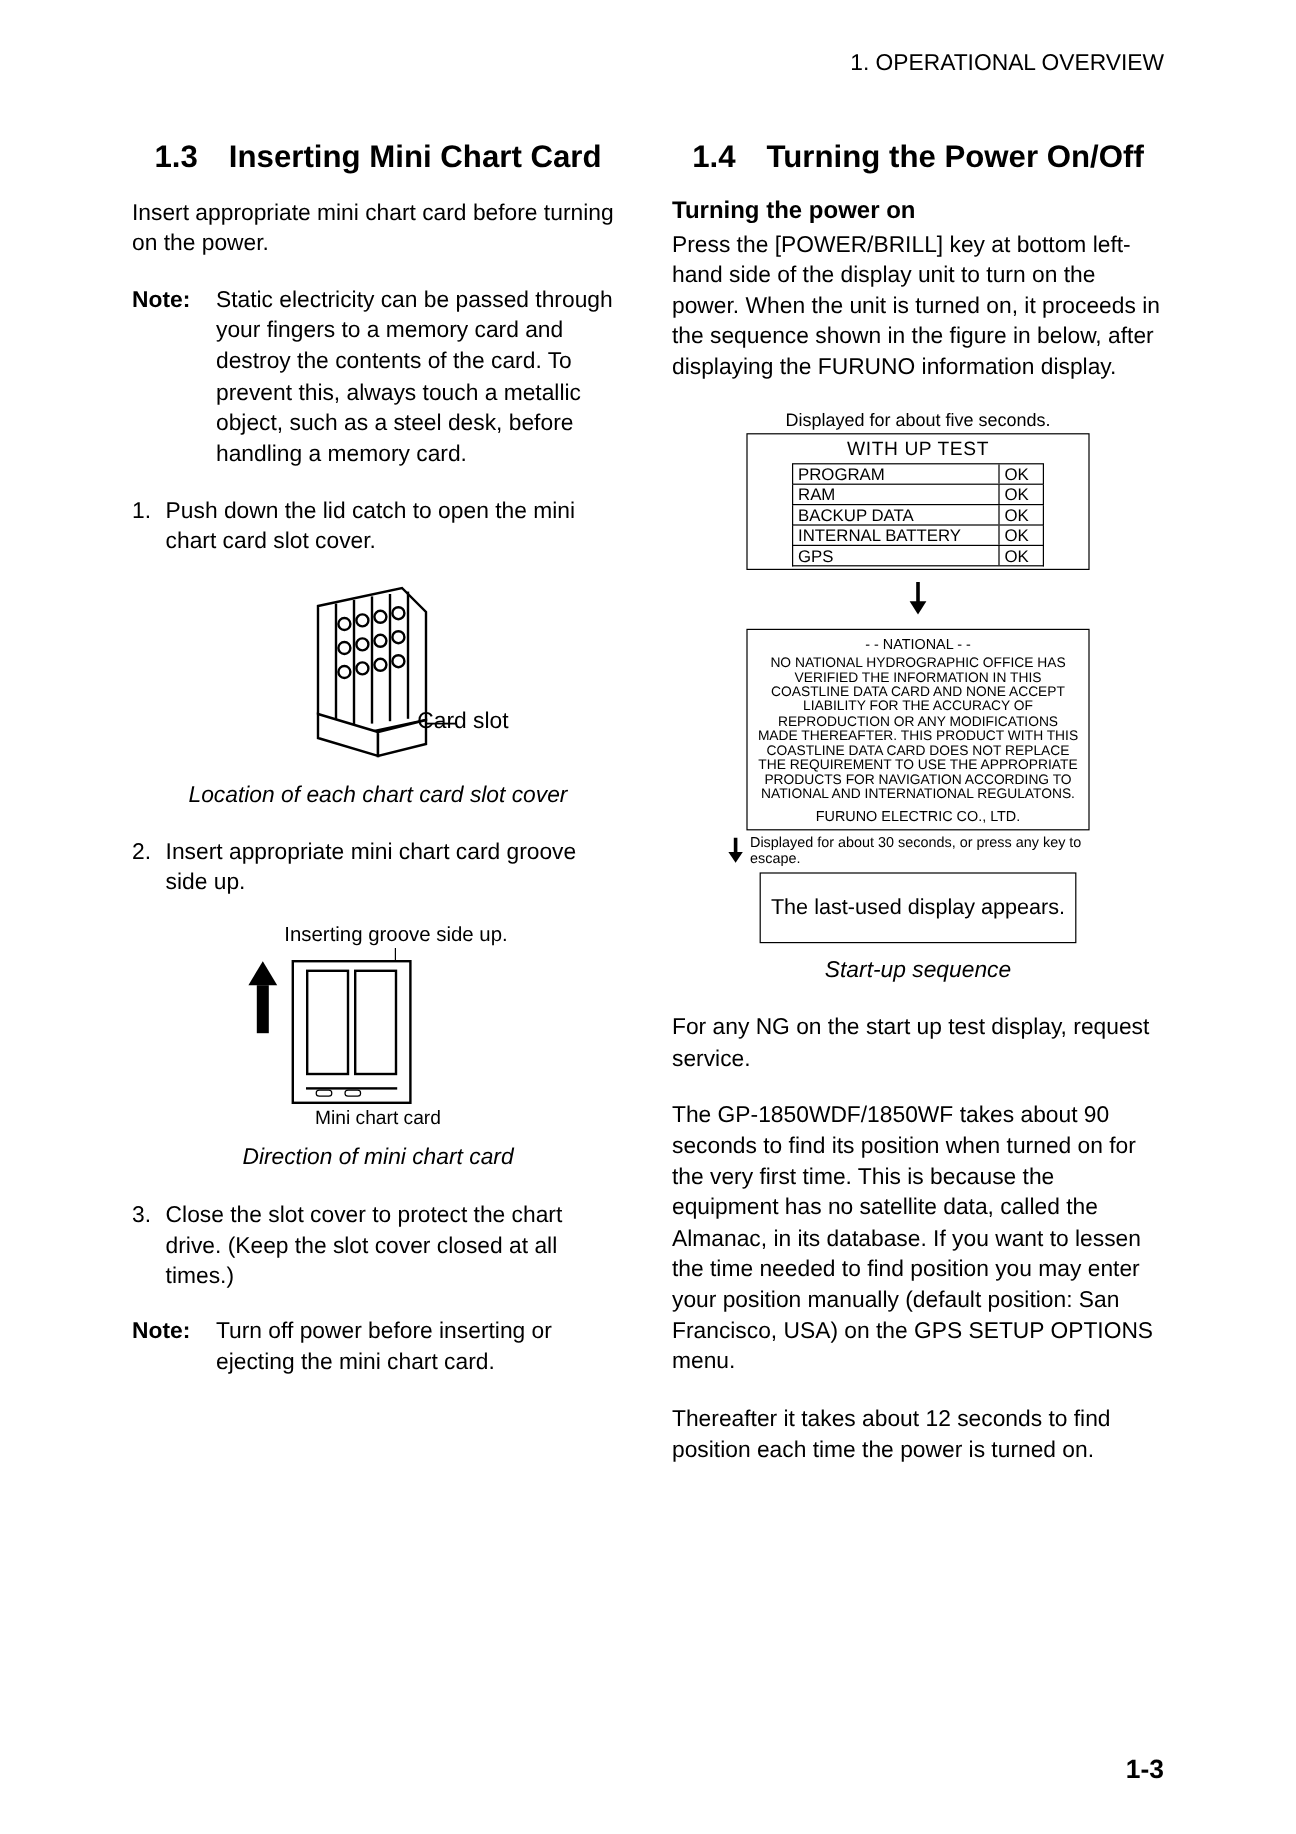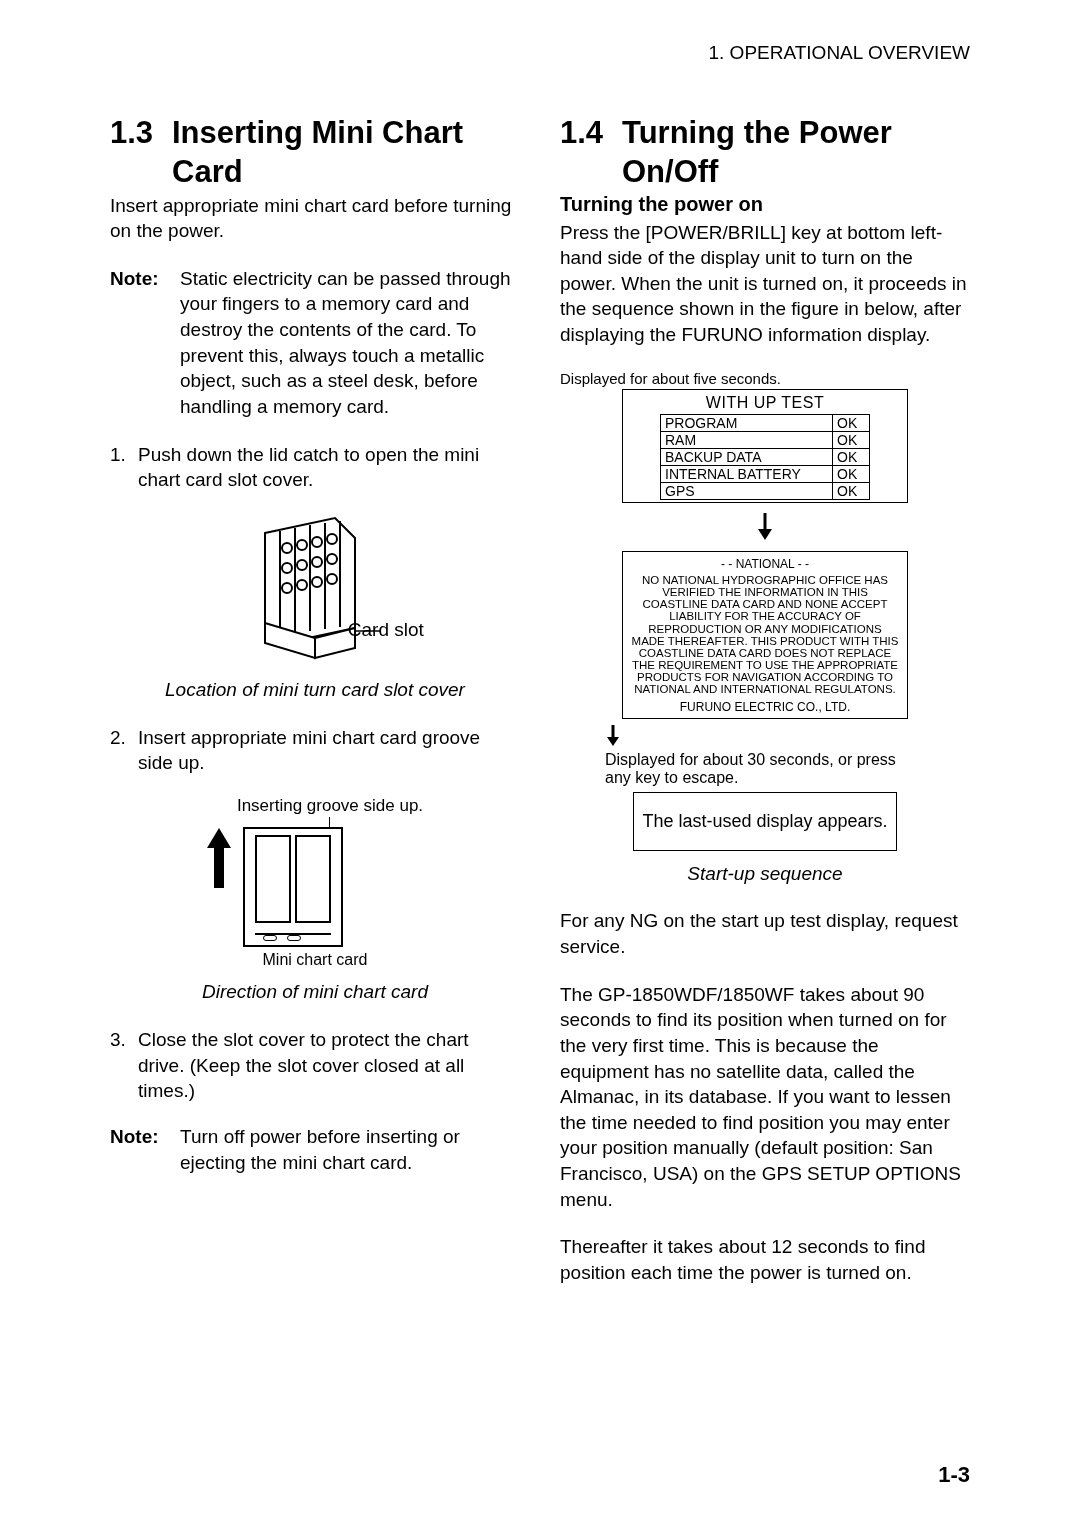--- a/index.html
+++ b/index.html
@@ -16,25 +16,26 @@
     text-align: right;
     font-size: 19px;
     margin-bottom: 50px;
   }
   .columns {
     display: flex;
     gap: 40px;
   }
   .col { flex: 1; }
   h2 {
-    font-size: 31px;
+    font-size: 26px;
     font-weight: bold;
-    margin-bottom: 1px;
+    margin-bottom: 18px;
     line-height: 1.25;
     display: flex;
+    justify-content: center;
   }
   h2 .num { width: 62px; flex-shrink: 0; }
   h3.sub {
     font-size: 20px; font-weight: bold; margin-bottom: 4px;
   }
   p.body {
     font-size: 19px;
     line-height: 1.35;
     margin-bottom: 22px;
   }
@@ -75,39 +76,39 @@
     content:""; position:absolute; top:6px; bottom:22px; width:32px; border:2px solid #000;
   }
   .chartcard::before { left:10px; }
   .chartcard::after { right:10px; }
   .card-notch { position:absolute; bottom:4px; left:10px; right:10px; height:8px; border-top:2px solid #000;}
   .card-foot { position:absolute; bottom:4px; left:18px; width:14px; height:6px; border:1.5px solid #000; border-radius:3px;}
   .card-foot.r { left:auto; right:40px;}
   .tick-line { width:1px; height:10px; background:#000; margin:0 auto; }
 
   
-  .seq-caption-top { font-size:15px; margin-bottom:2px;}
+  .seq-caption-top { font-size:15px; text-align:center; margin-bottom:2px;}
   .startup-box {
     border:1.5px solid #000; width: 286px; margin:0 auto 10px auto; padding:4px 0 2px 0;
   }
   .startup-title { text-align:center; font-size:16px; letter-spacing:0.5px; margin-bottom:2px;}
   .startup-table { width: 210px; margin:0 auto; font-size:14px; }
   .startup-table .row { display:flex; border:1px solid #000; border-top:none; }
   .startup-table .row:first-child { border-top:1px solid #000; }
   .startup-table .row span:first-child { flex:1; padding:0 4px; border-right:1px solid #000;}
   .startup-table .row span:last-child { width:36px; text-align:left; padding-left:4px;}
   .down-arrow { text-align:center; margin: 0 0 6px 0; }
   .down-arrow svg { display:inline-block; }
   .warn-box {
     border:1.5px solid #000; width:286px; margin:0 auto 4px auto; padding:6px 8px 4px 8px;
     font-size:11.5px; line-height:1.05; text-align:center;
   }
   .warn-box .wt { margin-bottom:4px; font-size:12px;}
   .warn-box .company { margin-top:6px; font-size:12px;}
-  .seq-note { font-size:16px; line-height:1.15; display:flex; align-items:flex-start; justify-content:center; margin:2px auto 4px auto; width:320px;flex-direction:column;}
+  .seq-note { font-size:12px; line-height:1.15; display:flex; align-items:flex-start; justify-content:center; margin:2px auto 4px auto; width:320px;}
   .seq-note .arr { margin-right:4px; margin-top:2px;}
   .last-box {
     border:1.5px solid #000; padding:18px 8px; font-size:18px; width:fit-content; margin:0 auto 8px auto;
   }
   .page-num {
     position:absolute; bottom:40px; right:110px; font-size:22px; font-weight:bold;
   }
 </style>
 </head>
 <body>
@@ -162,21 +163,21 @@
             <circle cx="127" cy="66" r="5"></circle>
 
           <path d="M60 110 L110 125 L110 145 L60 130 Z"></path>
           <path d="M110 125 L150 115 L150 135 L110 145 Z"></path>
 
           <line x1="150" y1="118" x2="175" y2="118" stroke-width="1.5"></line>
         </g>
       </svg>
       <span class="inline-label" style="position:absolute; left:58%; top:106px;">Card slot</span>
     </div>
-    <div class="fig-caption">Location of mini turn card slot cover</div>
+    <div class="fig-caption">Location of each chart card slot cover</div>
 
     <ol class="proc">
       <li>
         <span class="n">2.</span>
         <span class="t">Insert appropriate mini chart card groove side up.</span>
       </li>
     </ol>
 
     <div class="fig2-wrap">
       <div style="display:inline-block; position:relative;">

